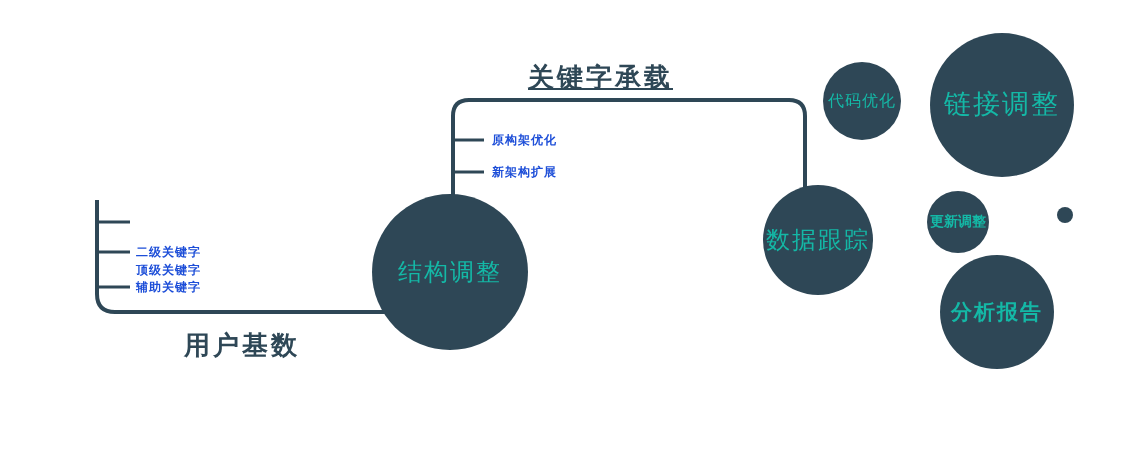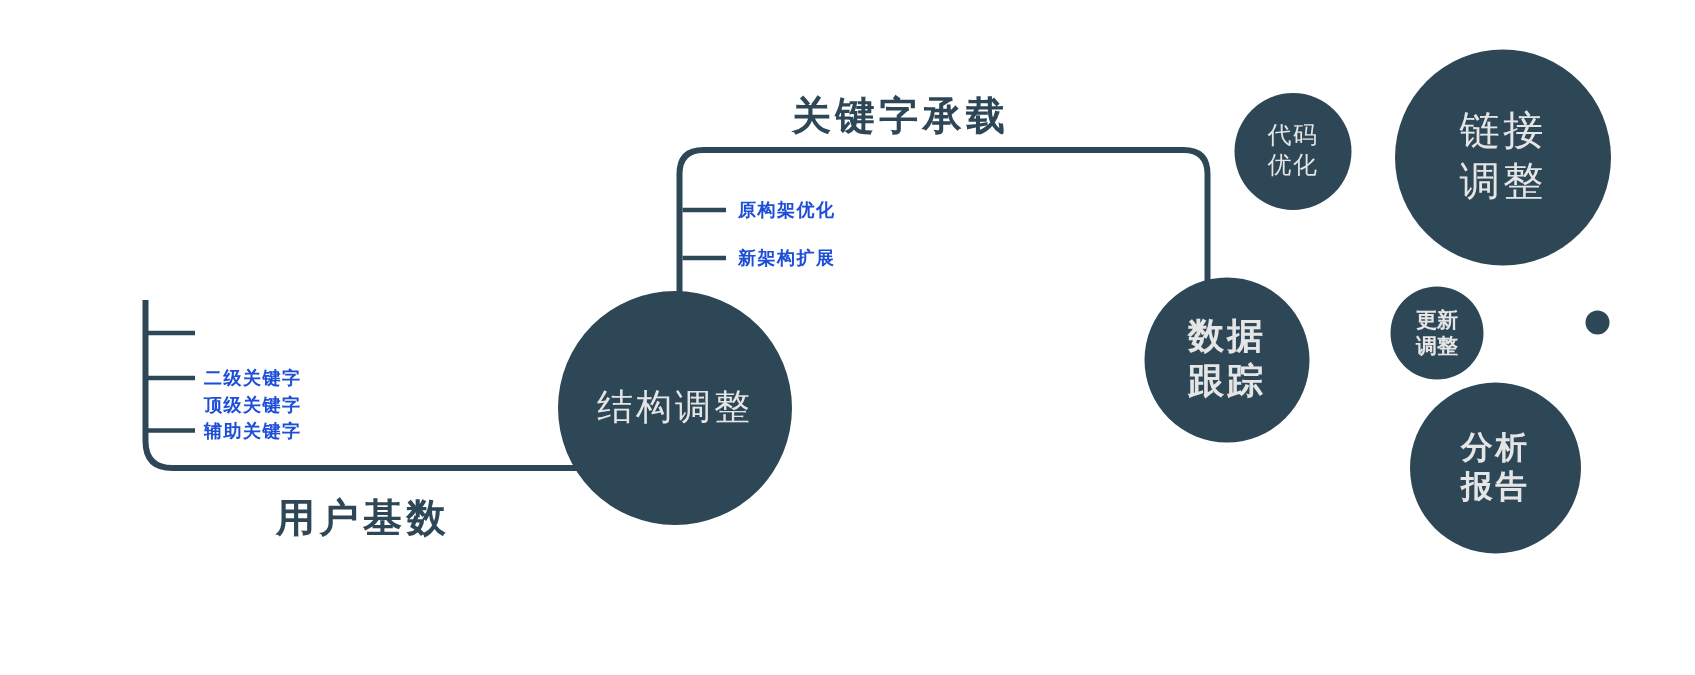--- a/index.html
+++ b/index.html
@@ -14,23 +14,23 @@
   .connectors{
     position:absolute;
     left:0; top:0;
     width:1130px; height:450px;
     z-index:0;
   }
   .node{
     position:absolute;
     border-radius:50%;
     background:#2e4756;
-    color:#e5e5e5;
+    color:#14b8a6;
     display:flex;
-    flex-direction:column;
+    flex-direction:row;
     align-items:center;
     justify-content:center;
     text-align:center;
     z-index:1;
     line-height:1.25;
   }
   .node span{display:block;}
   .lbl{
     position:absolute;
     color:#2e4756;
@@ -50,30 +50,30 @@
   }
   .footer-label{
     font-size:27px;
     font-weight:bold;
     letter-spacing:3px;
   }
 
   
   .n-traffic { left:14px;  top:49px;  width:164px; height:164px; font-size:27px; letter-spacing:2px;}
   .n-structure{ left:372px; top:194px; width:156px; height:156px; font-size:24px; letter-spacing:2px;}
-  .n-tracking{ left:763px; top:185px; width:110px; height:110px; font-size:24px; font-weight:bold; letter-spacing:2px;}
+  .n-tracking{ left:763px; top:185px; width:110px; height:110px; font-size:24px; font-weight:normal; letter-spacing:2px;}
   .n-code    { left:823px; top:62px;  width:78px;  height:78px;  font-size:16px; letter-spacing:1px;}
   .n-link    { left:930px; top:33px;  width:144px; height:144px; font-size:27px; letter-spacing:2px;}
   .n-update  { left:927px; top:191px; width:62px;  height:62px;  font-size:14px; font-weight:bold;}
   .n-dot     { left:1057px;top:207px; width:16px;  height:16px; }
   .n-report  { left:940px; top:255px; width:114px; height:114px; font-size:21px; font-weight:bold; letter-spacing:2px;}
 
   
   .l-user    { left:152px; top:328px;margin-left:32px; }
-  .l-keyword { left:528px; top:60px;  }
+  .l-keyword { left:528px; top:60px;text-decoration:underline;  }
   .l-b1      { left:136px; top:230px;margin-top:32px; }
   .l-b2      { left:136px; top:244px; }
   .l-b3      { left:136px; top:279px; }
   .l-m1      { left:492px; top:132px; }
   .l-m2      { left:492px; top:164px; }
   .l-footer  { left:893px; top:403px; }
 </style>
 </head>
 <body>
 

